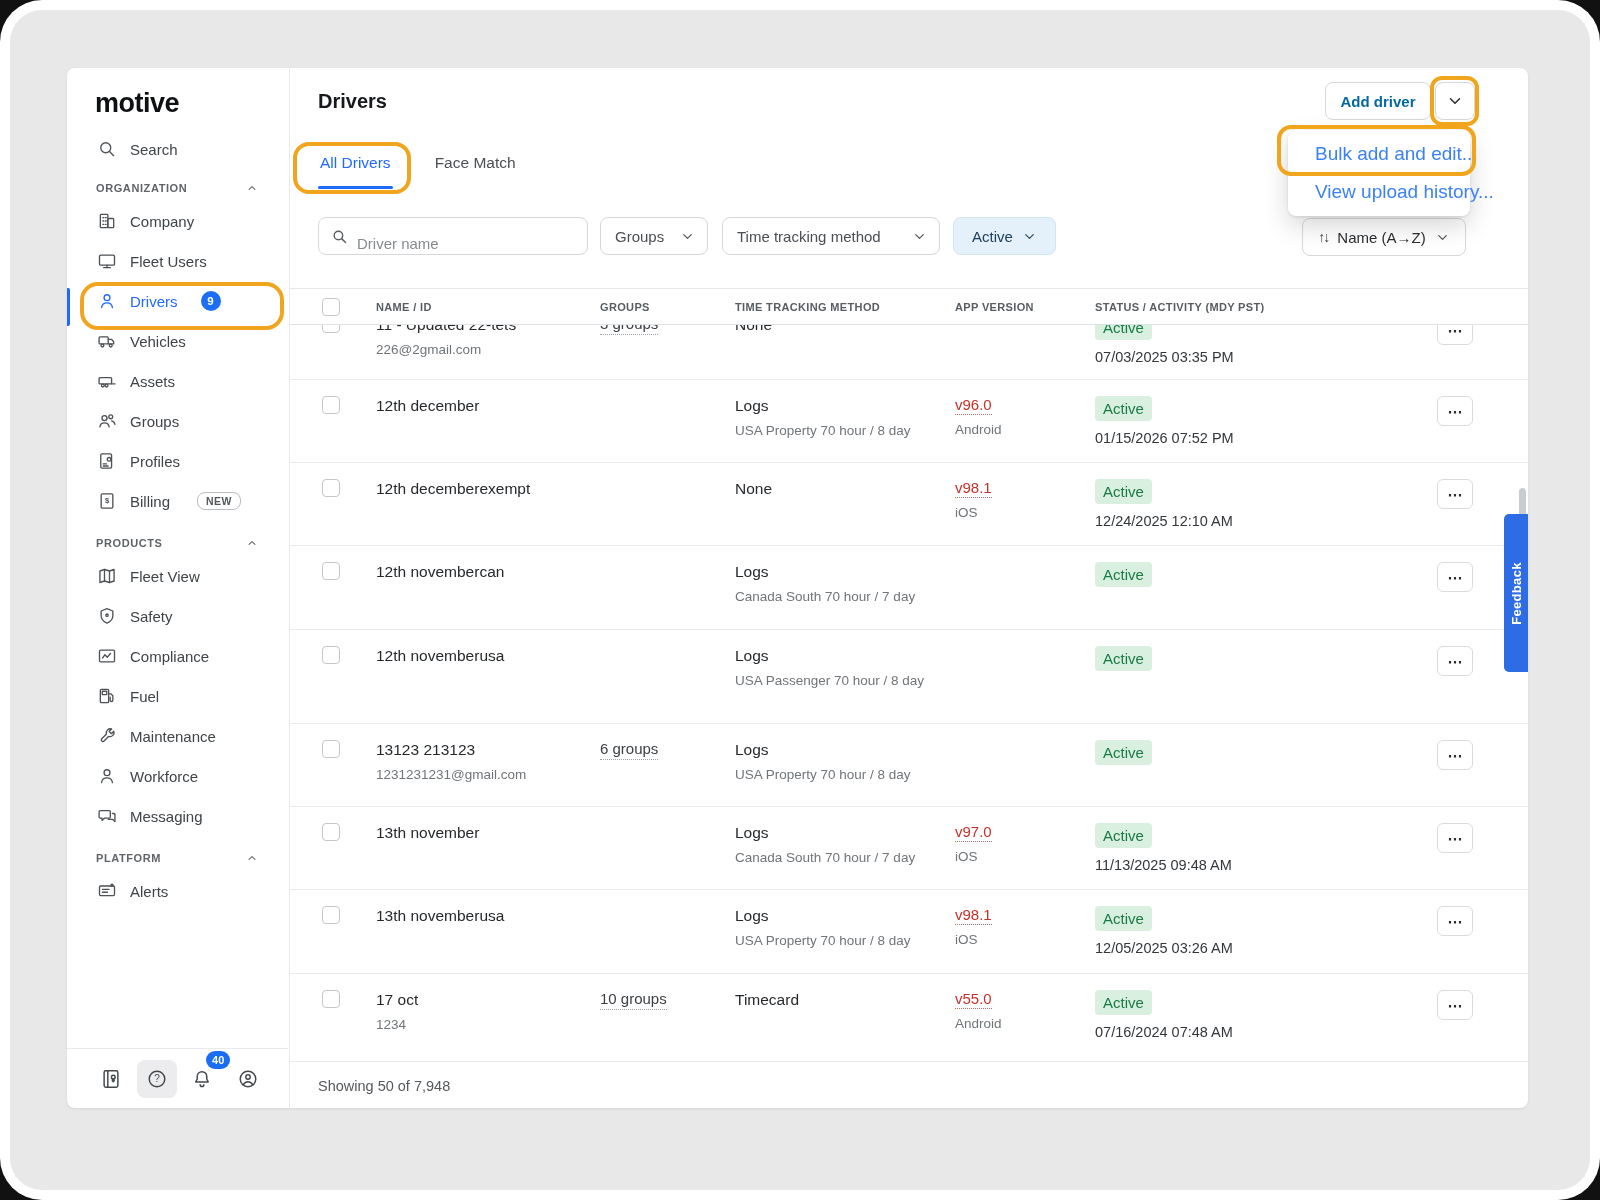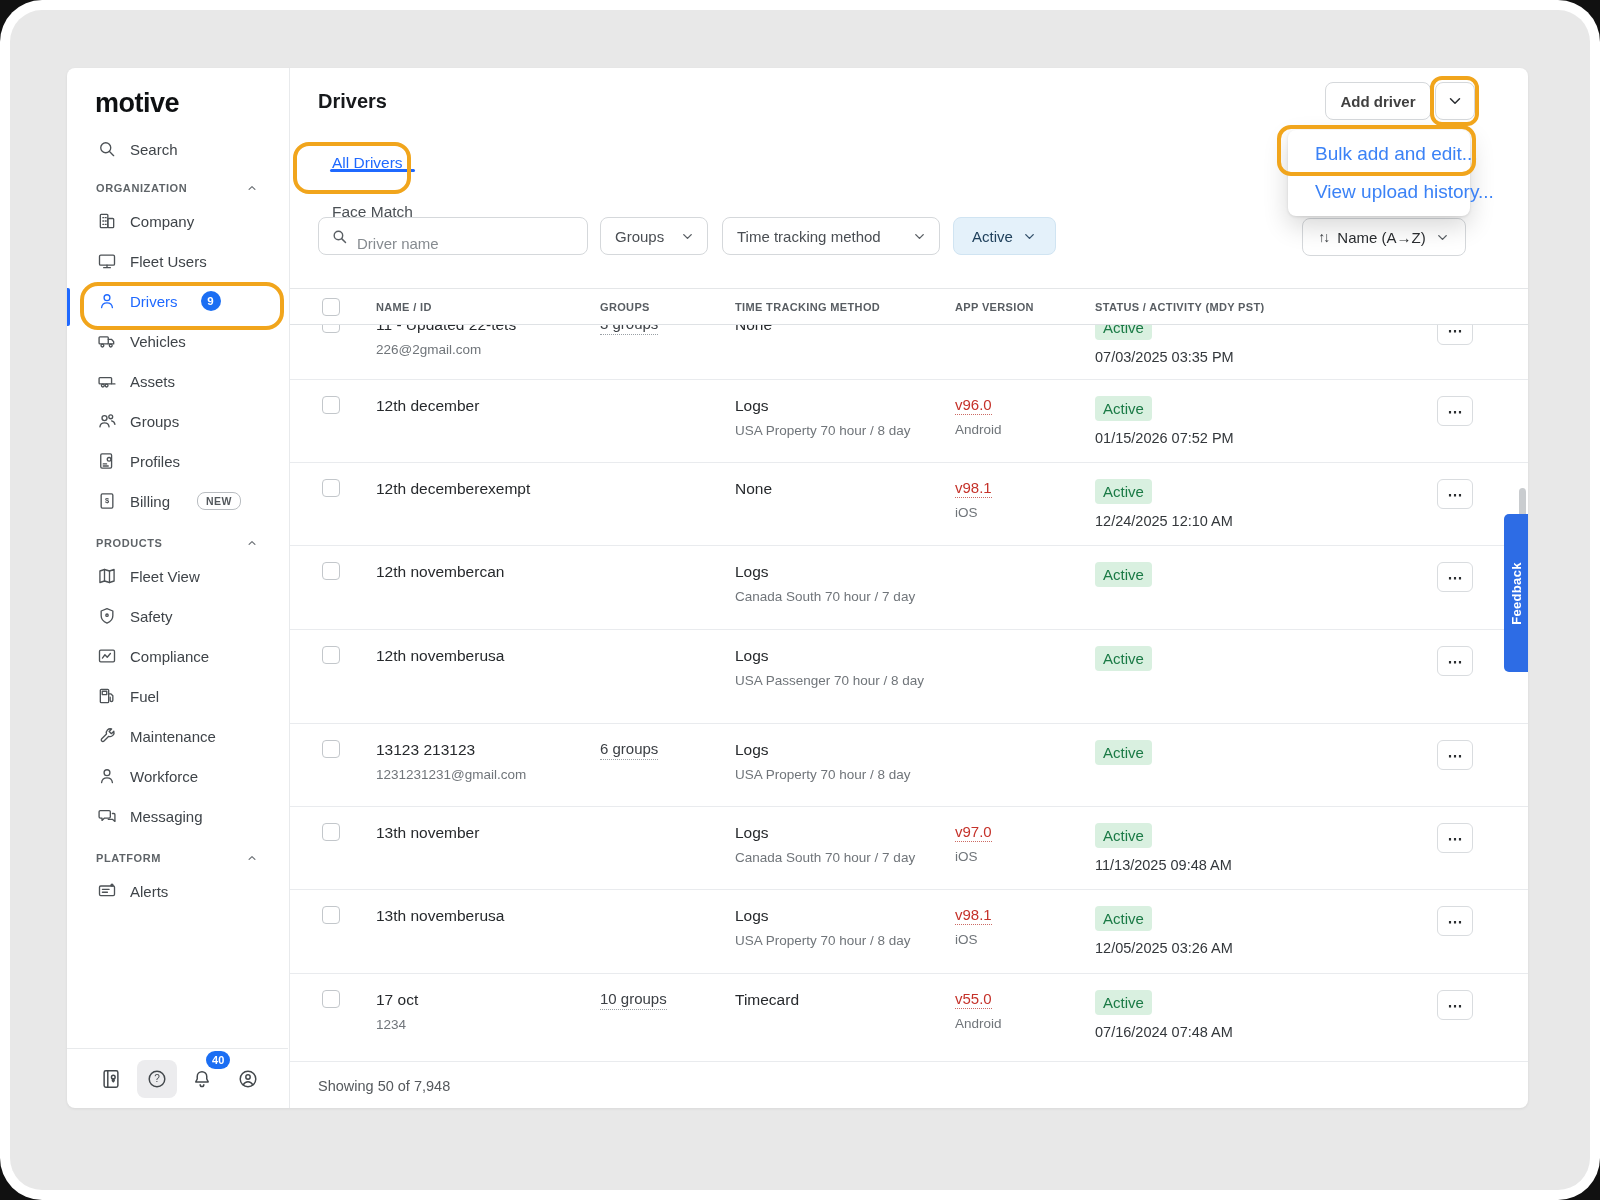--- a/index.html
+++ b/index.html
@@ -23,25 +23,25 @@
   .side-footer { position:absolute; left:0; right:1px; bottom:0; height:60px; border-top:1px solid #e8eaec; display:flex; align-items:center; justify-content:space-between; padding:0 20px 0 24px; }
   .fbtn { position:relative; width:40px; height:38px; border:none; background:transparent; display:flex; align-items:center; justify-content:center; color:#43484c; cursor:pointer; border-radius:8px; }
   .fbtn.hl { background:#ececee; }
   .fbtn .sicon { width:22px; height:22px; display:flex; }
   .bell-badge { position:absolute; top:-9px; right:-8px; background:#1b6ef3; color:#fff; border-radius:11px; font-size:11px; font-weight:700; padding:3px 6px; }
 
   
   .main { position:absolute; left:223px; top:0; right:0; bottom:0; }
   .page-title { position:absolute; left:28px; top:22px; font-size:20px; font-weight:700; color:#17191c; }
   .btn { background:#fff; border:1px solid #d5d8db; border-radius:8px; cursor:pointer; font-family:inherit; }
-  .btn-add { position:absolute; left:1035px; top:14px; width:106px; height:38px; font-size:15px; font-weight:700; color:#404040; }
+  .btn-add { position:absolute; left:1035px; top:14px; width:106px; height:38px; font-size:15px; font-weight:700; color:#0369a1; }
   .btn-caret { position:absolute; left:1145px; top:14px; width:40px; height:38px; display:flex; align-items:center; justify-content:center; color:#2a2d31; }
   .btn-caret .cicon { width:18px; height:18px; }
 
-  .tabs { position:absolute; left:40px; top:80px; height:41px; display:flex; gap:25px;flex-direction:column; }
+  .tabs { position:absolute; left:28px; top:80px; height:41px; display:flex; gap:40px; }
   .tab { position:relative; font-size:15.5px; color:#4b5055; padding:6px 2px 0; cursor:pointer; }
   .tab.active { color:#1f69ff; font-weight:400; }
   .tab.active::after { content:""; position:absolute; left:0; right:0; bottom:0; height:3px; background:#1f69ff; border-radius:2px; }
 
   .filters { position:absolute; left:0; right:0; top:149px; height:38px; }
   .search-box { position:absolute; left:28px; top:0; width:270px; height:38px; border:1px solid #d5d8db; border-radius:8px; display:flex; align-items:center; padding:0 10px 0 12px; gap:9px; color:#75797e; }
   .search-box .sicon { width:17px; height:17px; display:flex; color:#5a5f64; }
   .search-box input { border:none; outline:none; flex:1; font-size:15px; font-family:inherit; color:#26292c; background:transparent;margin-top:15px; }
   .search-box input::placeholder { color:#868b90; }
   .fbtn2 { position:absolute; top:0; height:38px; background:#fff; border:1px solid #d5d8db; border-radius:8px; display:flex; align-items:center; justify-content:space-between; padding:0 12px 0 14px; font-size:15px; color:#4a4e53; cursor:pointer; gap:10px; }

